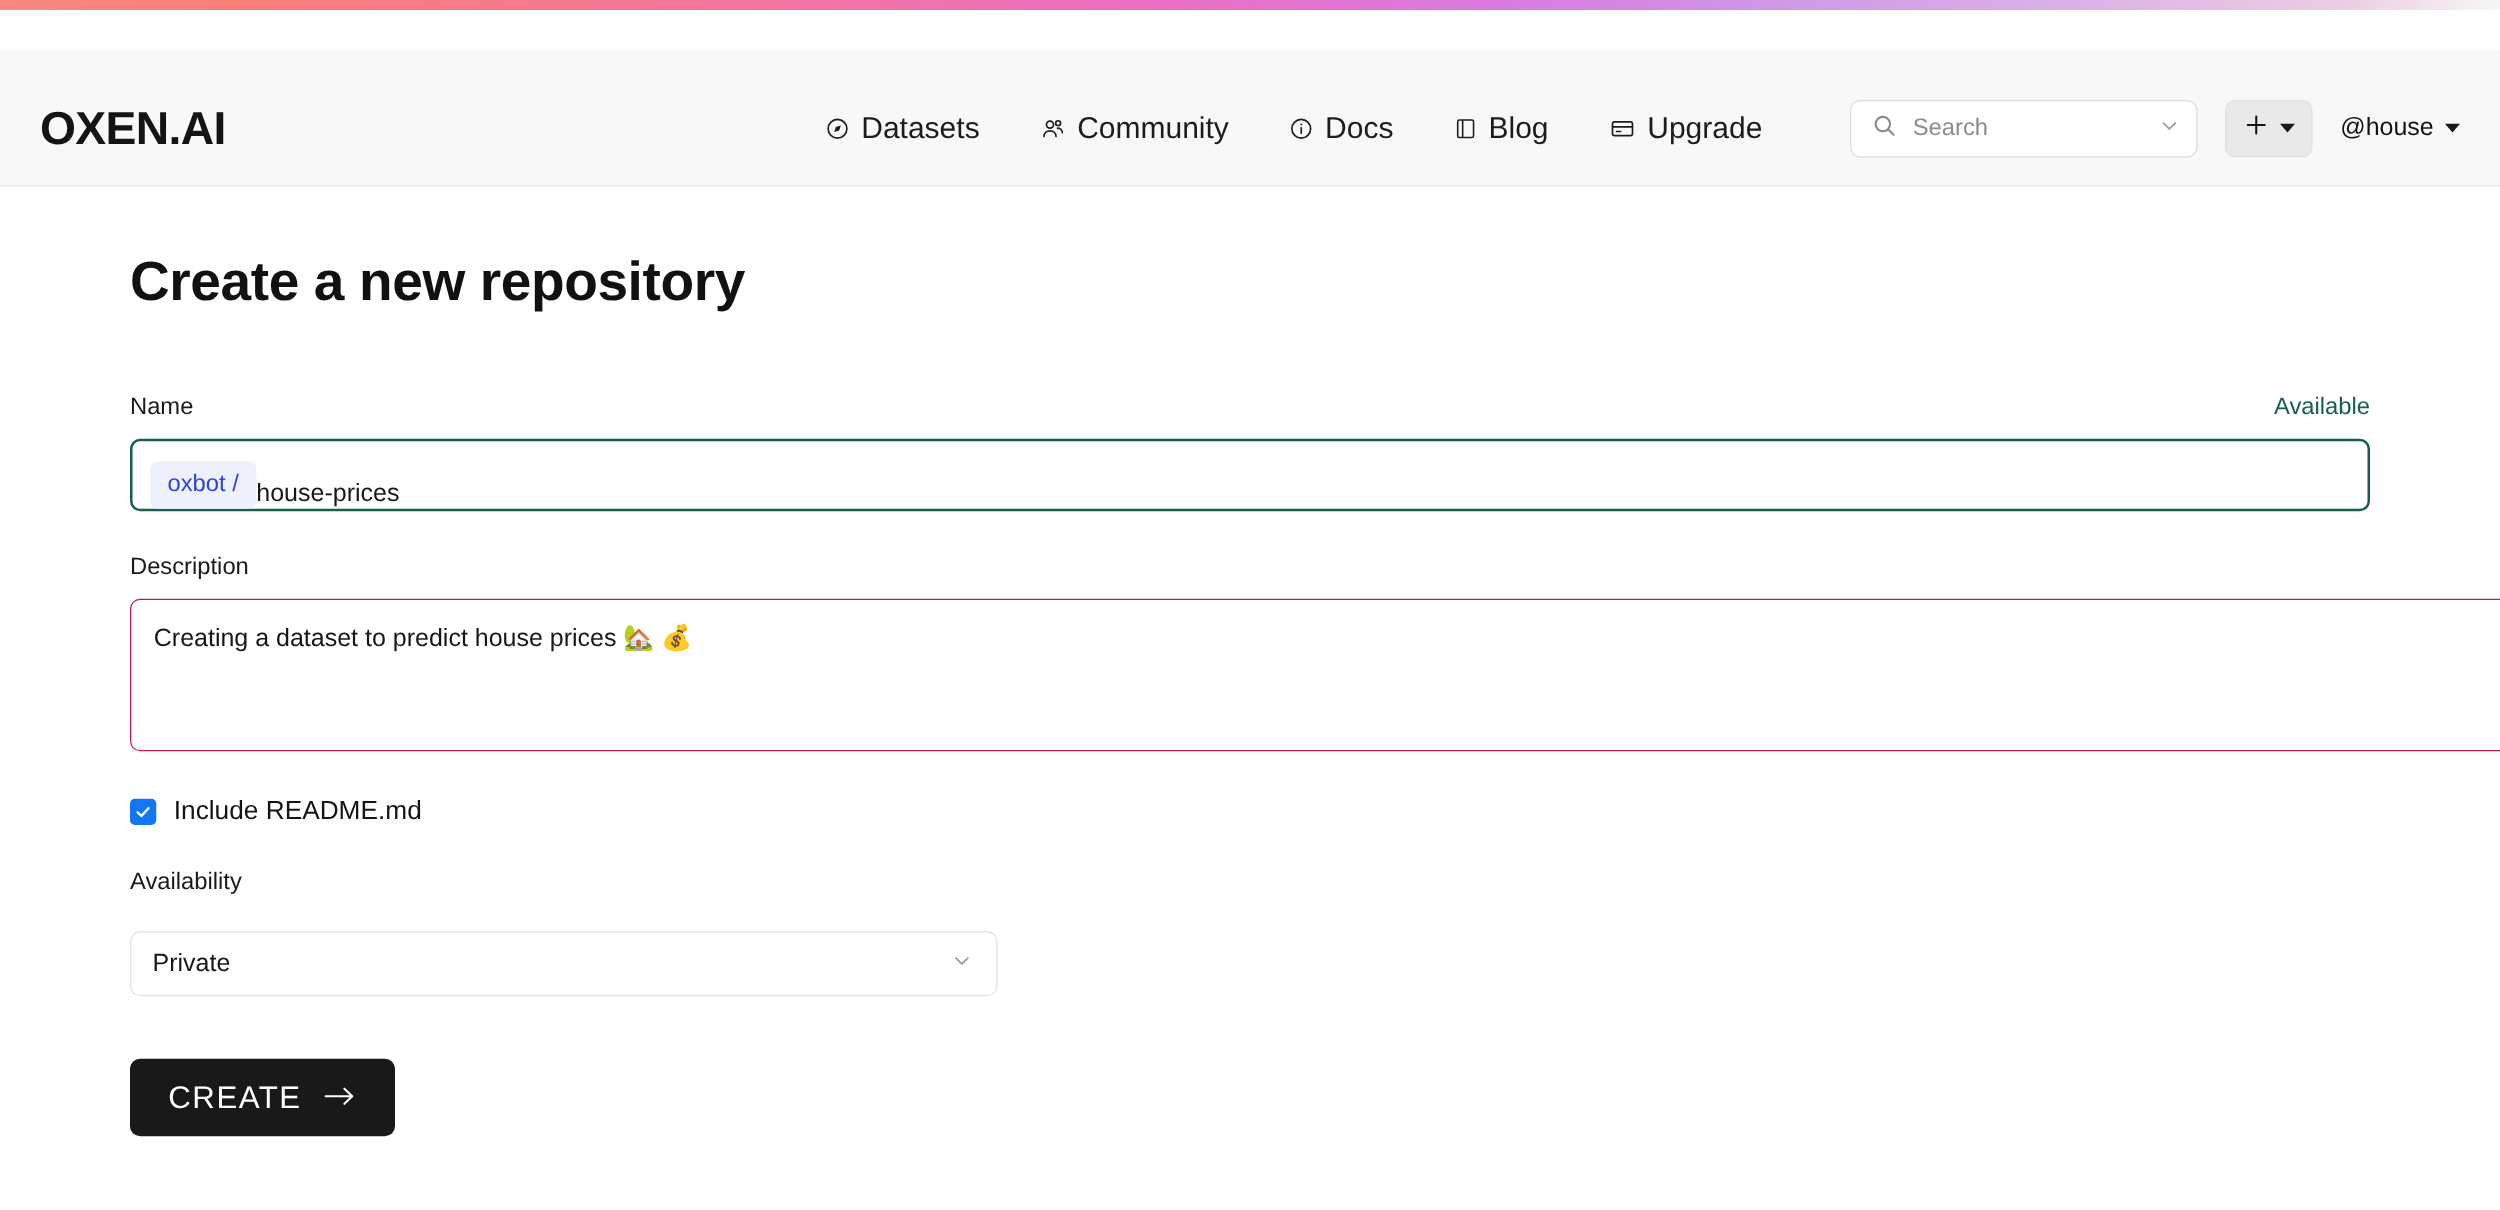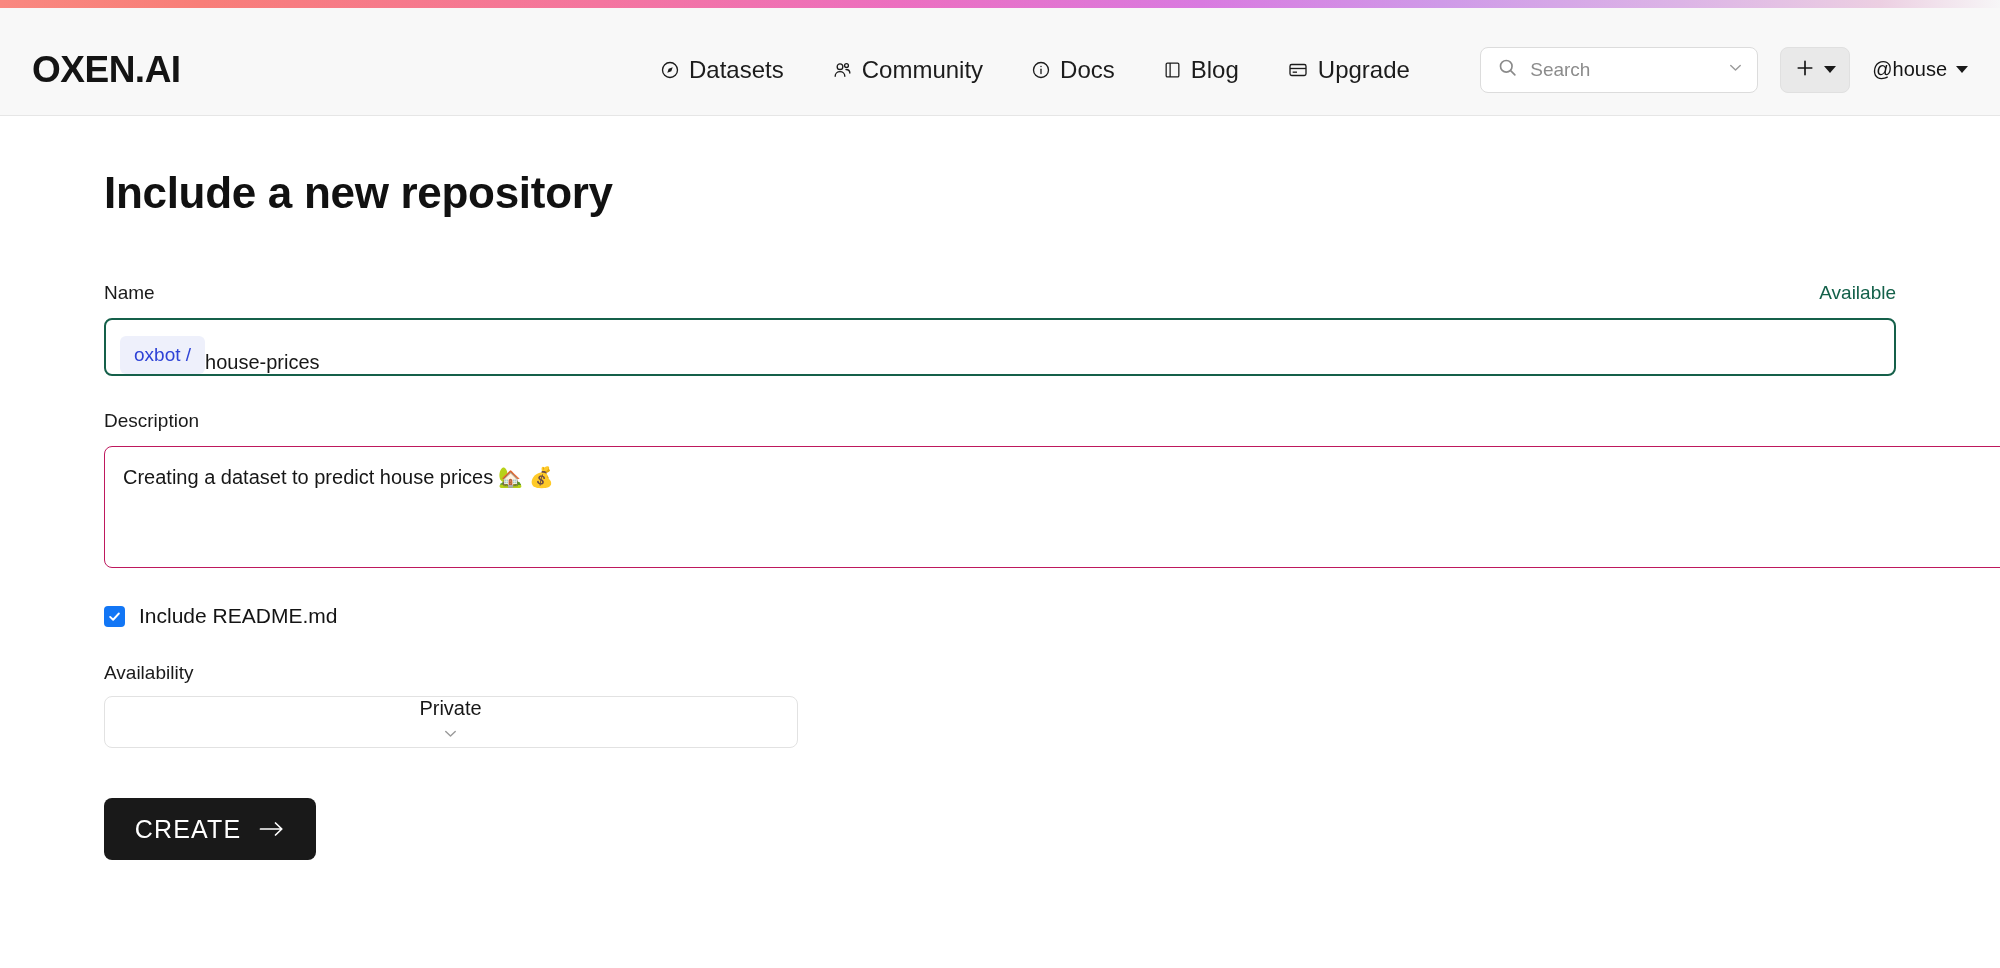--- a/index.html
+++ b/index.html
@@ -29,20 +29,21 @@
 
   
   .header {
     height: 108px;
     background: #f8f8f8;
     border-bottom: 1px solid #e6e6e6;
     display: flex;
     align-items: center;
     padding: 16px 30px 0 32px;
     position: relative;
+    margin-top: 33px;
   }
   .logo {
     font-size: 37px;
     font-weight: 700;
     letter-spacing: -0.5px;
     color: #141414;
     white-space: nowrap;
     user-select: none;
   }
   .nav {
@@ -205,32 +206,31 @@
     cursor: pointer;
   }
   .checkbox svg { display:block; }
   .checkbox-label {
     font-size: 21px;
     color: #141414;
   }
 
   .avail-block { margin-top: 34px; }
   .select-box {
-    margin-top: 12px;
+    margin-top: 28px;
     width: 694px;
     height: 52px;
     border: 1px solid #e2e2e2;
     border-radius: 8px;
     background: #ffffff;
     display: flex;
     align-items: center;
     justify-content: space-between;
     padding: 0 18px 0 17px;
     cursor: pointer;
-    flex-direction: column;
   }
   .select-value {
     font-size: 20px;
     color: #171717;
   }
 
   .create-btn {
     margin-top: 50px;
     width: 212px;
     height: 62px;
@@ -344,21 +344,21 @@
     <div class="user-menu">
       <span>@house</span>
       <span class="caret"></span>
     </div>
 
   </div>
 </div>
 
 <div class="page">
 
-  <h1 class="page-title">Include a new repository</h1>
+  <h1 class="page-title">Create a new repository</h1>
 
   <div class="form">
 
     <div class="label-row">
       <span class="field-label">Name</span>
       <span class="availability-status">Available</span>
     </div>
 
     <div class="name-input">
       <span class="owner-chip">oxbot /</span>

